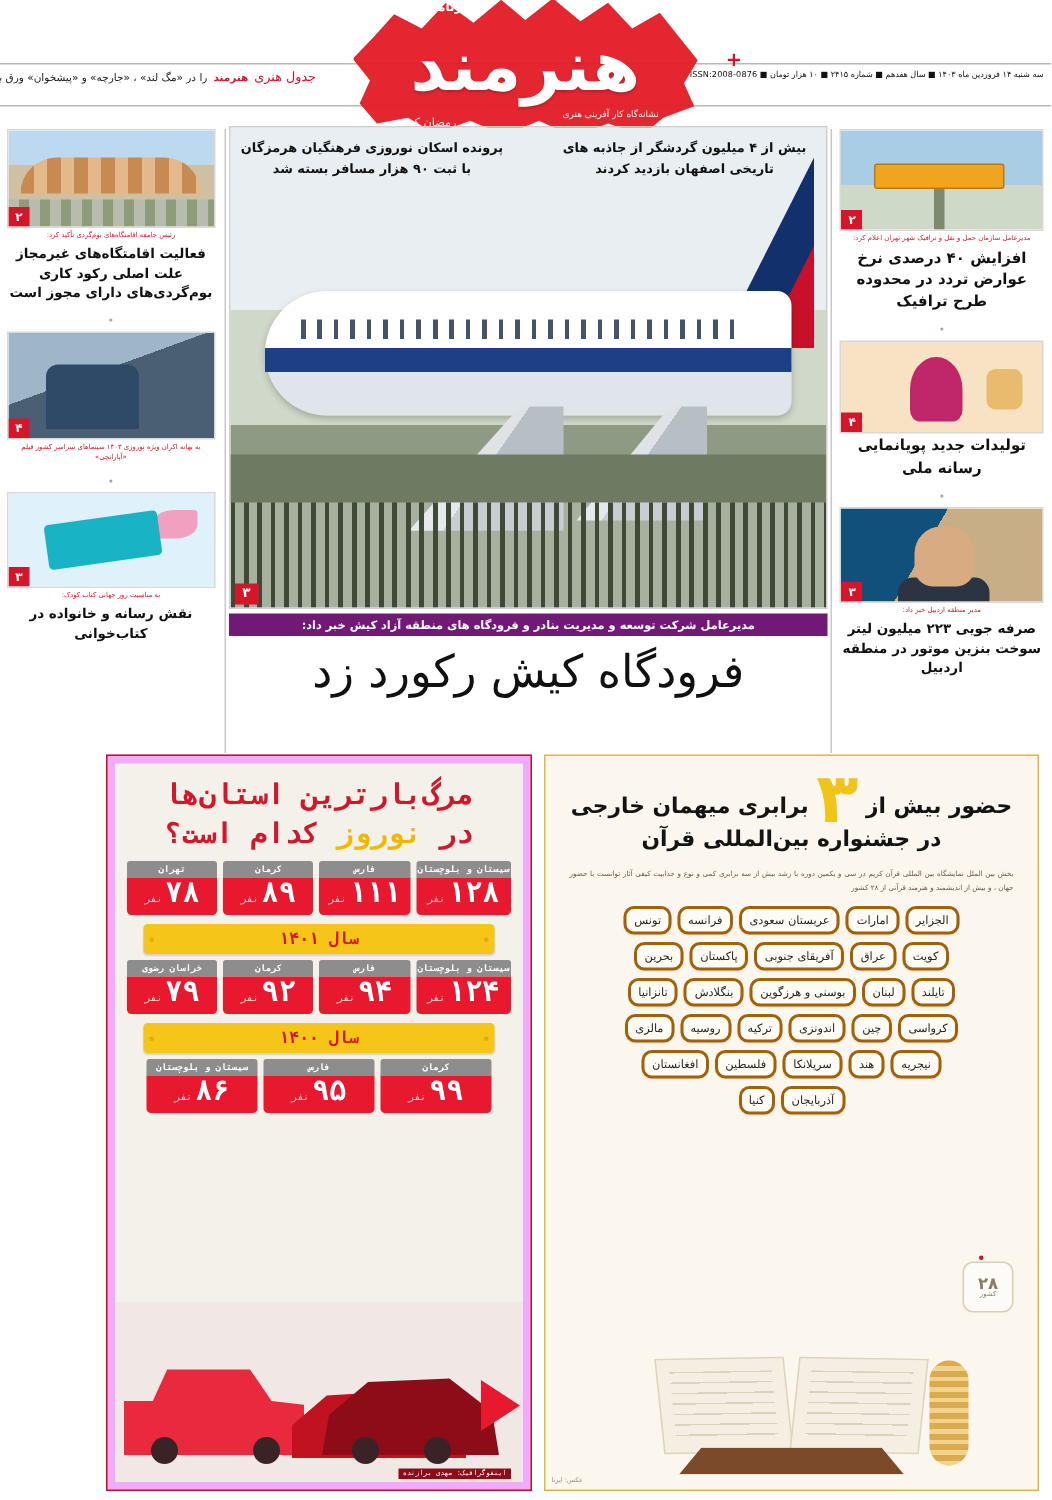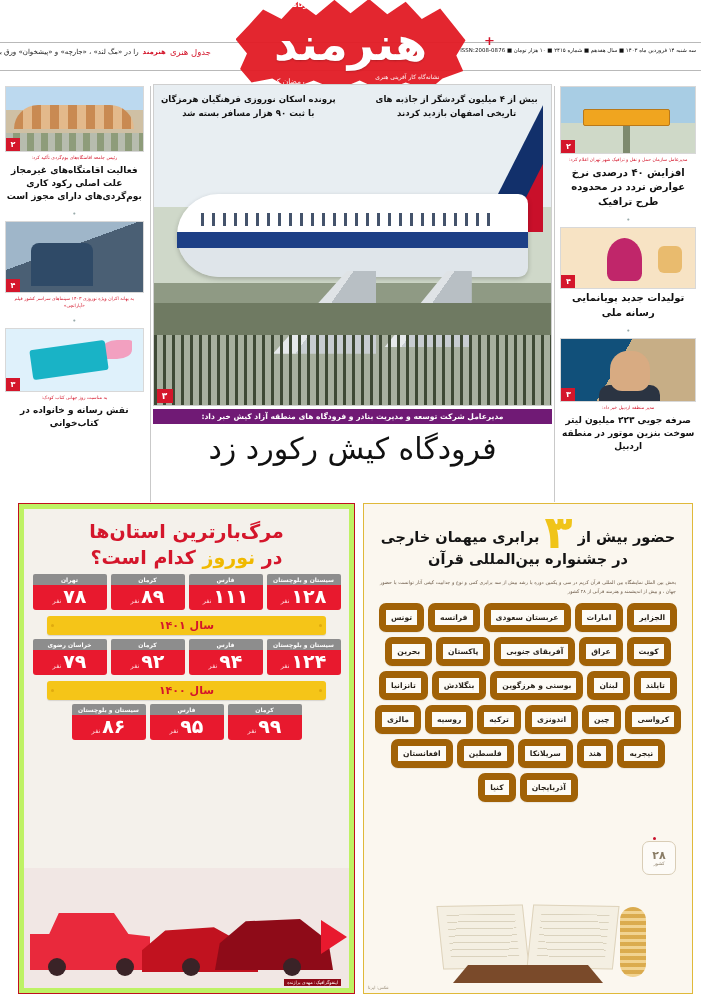--- a/index.html
+++ b/index.html
@@ -204,22 +204,22 @@
   .quran-hl .three {
     color:#f0c419; font-size:46px; font-weight:bold; line-height:0; position:relative; top:6px;
   }
   .quran-sub {
     color:#6d5b49; font-size:4.8px; line-height:1.85; text-align:justify;
     padding:4px 16px 0 16px; direction:rtl;
   }
   .countries { padding:6px 10px 0 10px; }
   .crow { display:flex; justify-content:center; flex-wrap:nowrap; gap:4px; margin-bottom:5px; direction:rtl; }
   .chip {
-    background:#fdfbf6; border:7px solid #a16207; border-radius:7px;
-    font-size:7.6px; font-weight:bold; color:#2a241c; padding:3px 5px; white-space:nowrap;
+    background:#fdfbf6; border:2px solid #a16207; border-radius:7px;
+    font-size:7.6px; font-weight:normal; color:#2a241c; padding:3px 5px; white-space:nowrap;
     box-shadow:0 1px 1px rgba(0,0,0,.07);
   }
   .badge28 {
     position:absolute; right:16px; bottom:118px; width:34px; height:34px;
     border:1px solid #d9cdb6; border-radius:7px; background:#fdfbf7;
     display:flex; flex-direction:column; align-items:center; justify-content:center;
     color:#8a7d66; font-size:11px; font-weight:bold; line-height:1;
   }
   .badge28 .lbl { font-size:4.6px; font-weight:normal; margin-top:1px; }
   .badge28::after{ content:""; position:absolute; top:-5px; left:10px; width:3px; height:3px; background:#c9102a; border-radius:50%; }
@@ -244,21 +244,21 @@
     position:absolute; right:46px; bottom:10px; width:26px; height:70px;
     background:repeating-linear-gradient(#d7a33c 0 4px, #f0cf86 4px 7px);
     border-radius:13px; opacity:.9;
   }
   .credit-right {
     position:absolute; left:4px; bottom:3px; color:#9b8f7b; font-size:4.4px; direction:rtl;
   }
 
   
   .panel-info {
-    width:337px; background:#bef264; position:relative; overflow:hidden; border:1px solid #c1101f;
+    width:284px; background:#f0abfc; position:relative; overflow:hidden; border:1px solid #c1101f;font-family:Liberation Mono, monospace;
   }
   .info-inner { position:absolute; inset:5px; background:#f4f1eb; overflow:hidden; }
   .info-title {
     text-align:center; color:#d4162b; font-weight:bold; font-size:19px;
     line-height:1.35; padding:10px 8px 4px 8px; direction:rtl;
   }
   .info-title .hl-yellow { color:#f0b900; }
   .year-bar {
     margin:6px auto 4px auto; width:86%; background:#f5c518; color:#d4162b;
     font-weight:bold; font-size:11px; text-align:center; padding:3px 0; border-radius:3px;

